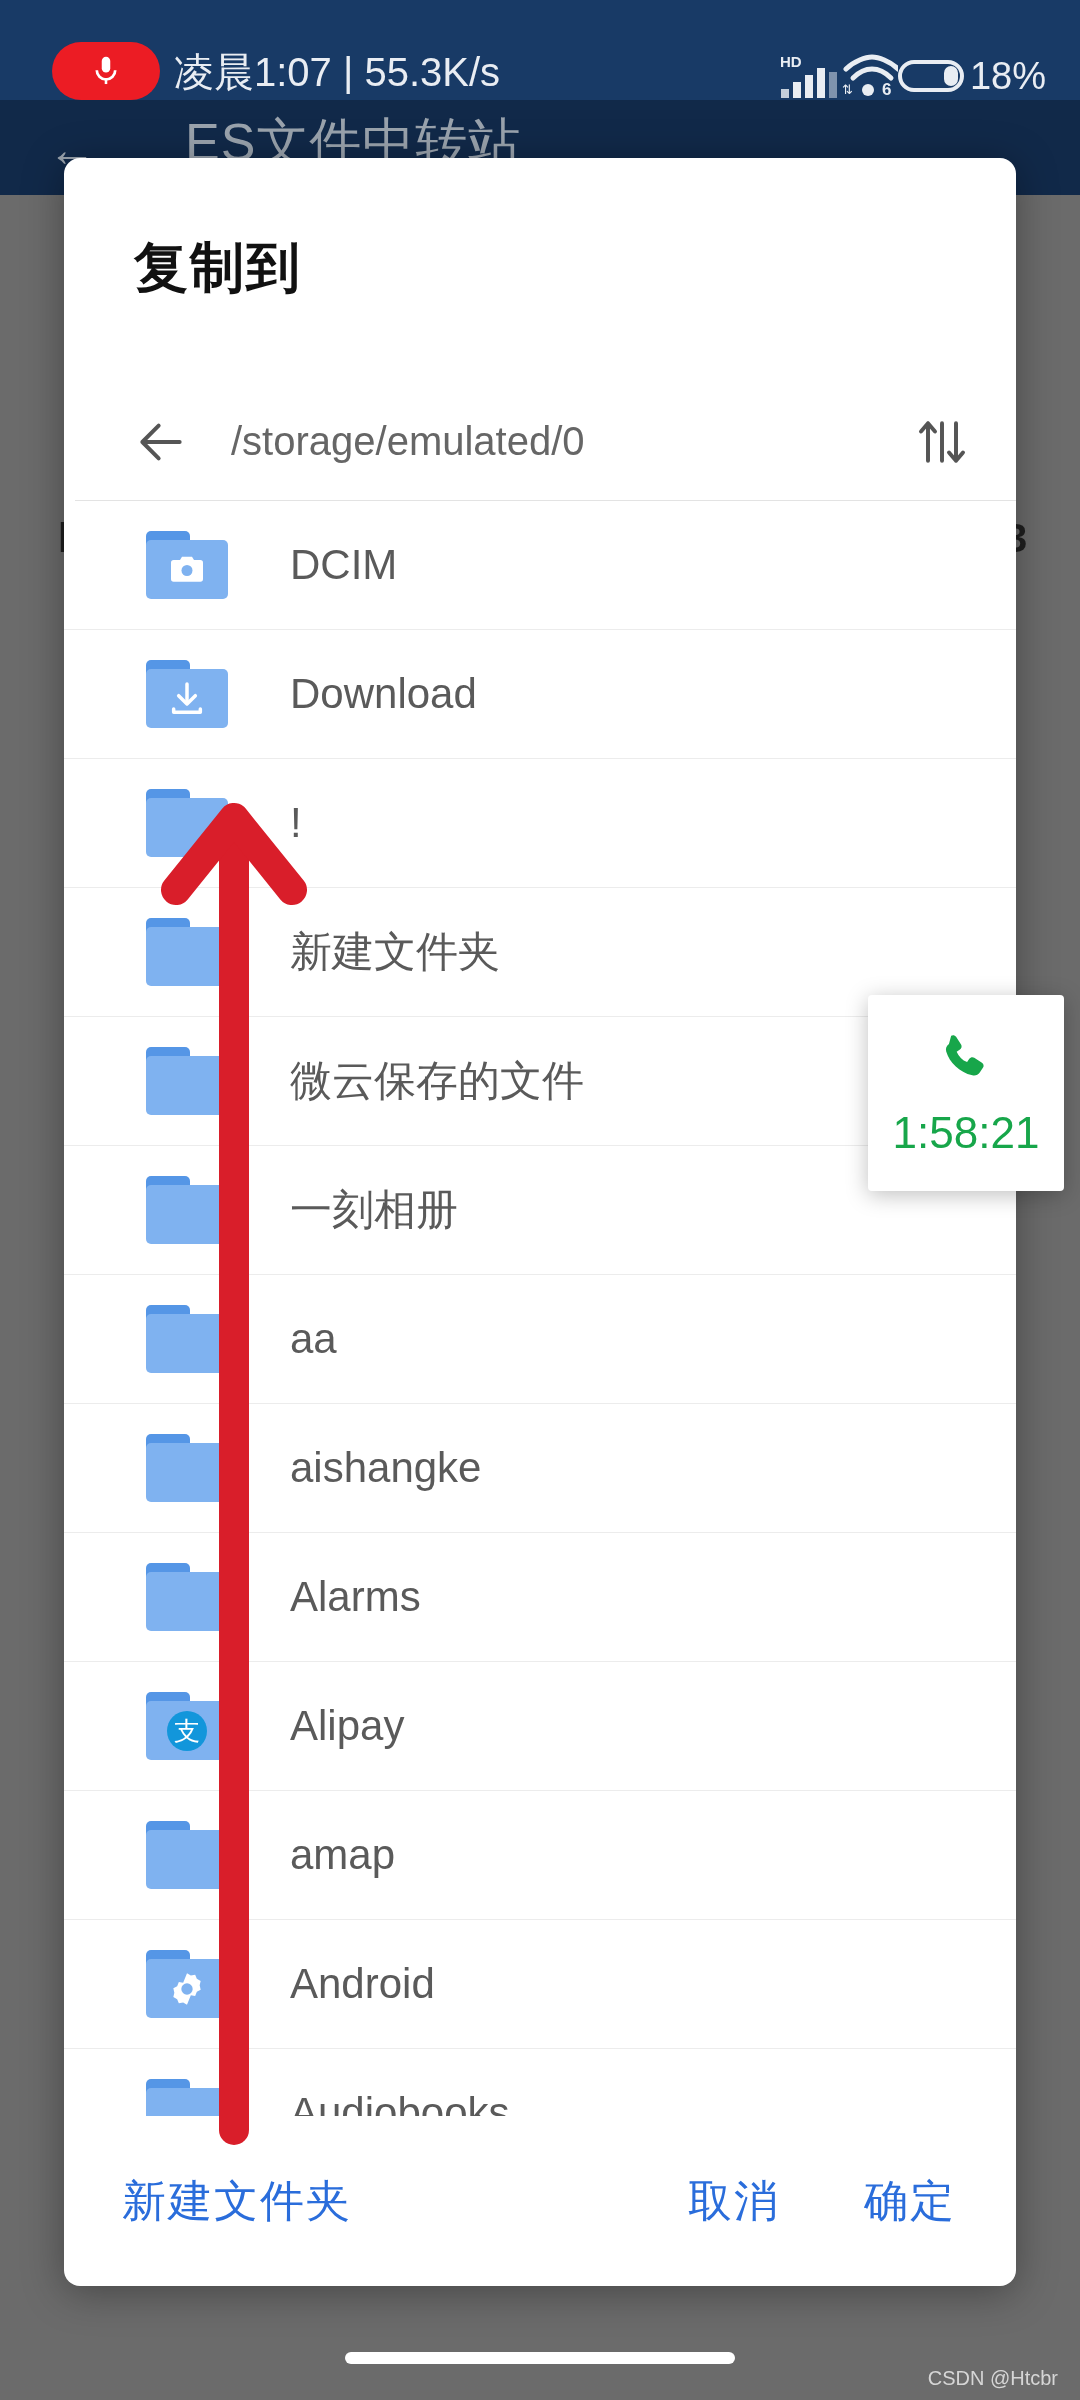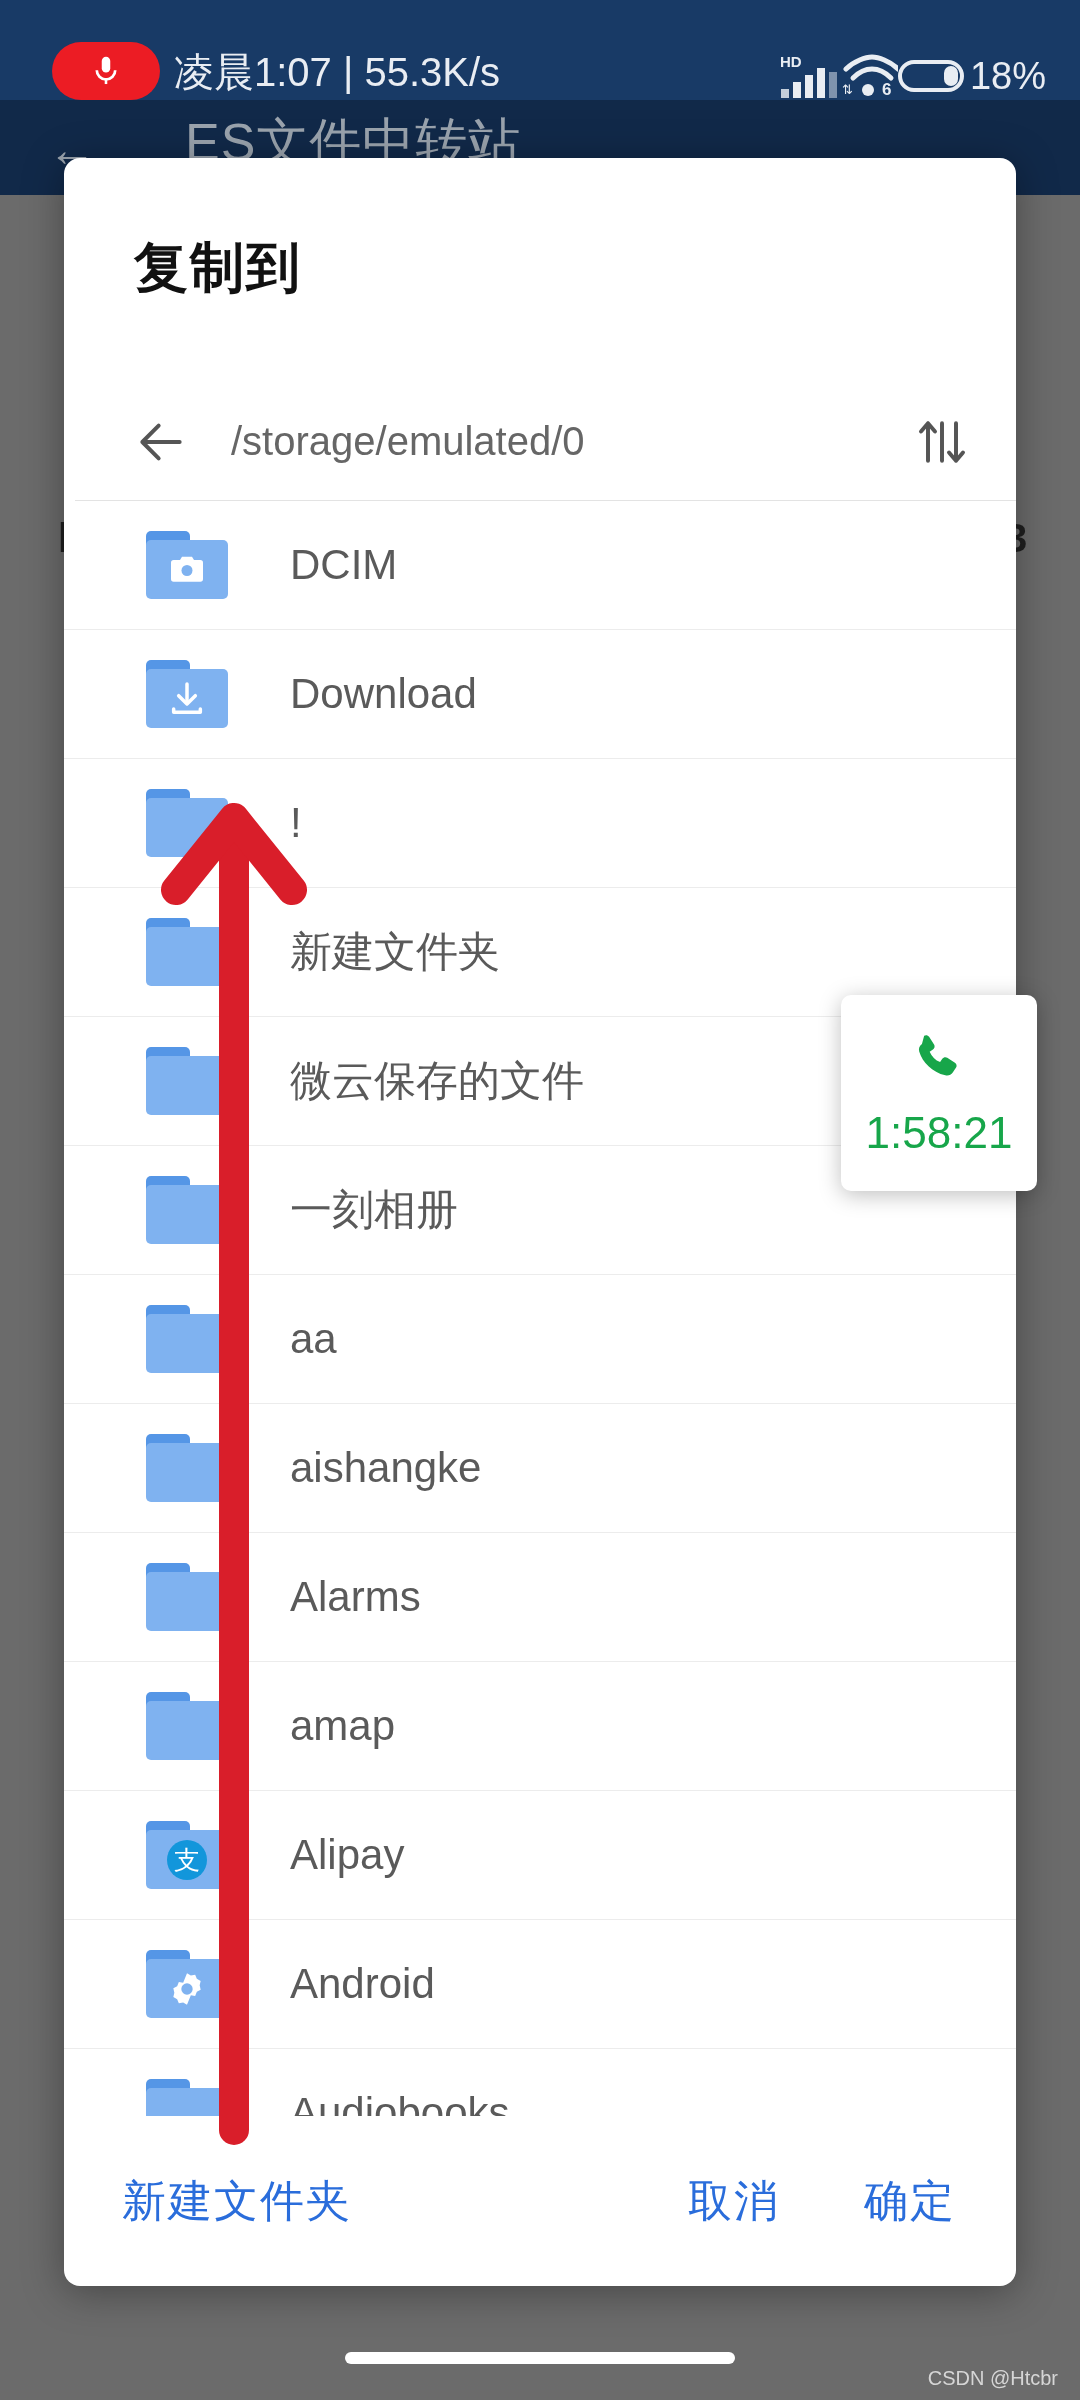--- a/index.html
+++ b/index.html
@@ -127,23 +127,23 @@
   .act-btn {
     color:#2a6ddb; font-size:44px; letter-spacing:2px;
     background:none; border:none; cursor:pointer;
     font-family:"Liberation Sans","DejaVu Sans",sans-serif;
   }
   #btn-new-folder { margin-right:auto; }
   #btn-cancel { margin-right:84px; }
 
   
   #call-widget {
-    position:absolute; left:841px; top:995px;
+    position:absolute; left:868px; top:995px;
     width:196px; height:196px;
-    background:#fff; border-radius:10px;
+    background:#fff; border-radius:4px;
     box-shadow:0 4px 22px rgba(0,0,0,0.25);
     z-index:40;
     display:flex; flex-direction:column;
     align-items:center; justify-content:center; gap:14px;
   }
   #call-widget svg { width:66px; height:66px; }
   #call-timer { color:#17a64a; font-size:44px; }
 
   
   #annotation {
@@ -301,32 +301,32 @@
       <div class="row">
         <div class="folder">
           <div class="tab"></div>
           <div class="body"></div>
         </div>
         <div class="row-label">Alarms</div>
       </div>
       <div class="row">
         <div class="folder">
           <div class="tab"></div>
-          <div class="body"></div>
-        </div>
-        <div class="row-label">amap</div>
-      </div>
-      <div class="row">
-        <div class="folder">
-          <div class="tab"></div>
           <div class="body">
             <div class="badge-alipay">支</div>
           </div>
         </div>
         <div class="row-label">Alipay</div>
+      </div>
+      <div class="row">
+        <div class="folder">
+          <div class="tab"></div>
+          <div class="body"></div>
+        </div>
+        <div class="row-label">amap</div>
       </div>
       <div class="row">
         <div class="folder">
           <div class="tab"></div>
           <div class="body">
             <svg viewBox="0 0 24 24" fill="#ffffff">
               <path d="M12 2.5l2.3 1.4 2.6-.5 1 2.5 2.3 1.3-.6 2.6.6 2.6-2.3 1.3-1 2.5-2.6-.5L12 21.5l-2.3-1.4-2.6.5-1-2.5-2.3-1.3.6-2.6-.6-2.6 2.3-1.3 1-2.5 2.6.5z"></path>
               <circle cx="12" cy="12" r="3.4" fill="#7fb2f0"></circle>
             </svg>
           </div>

